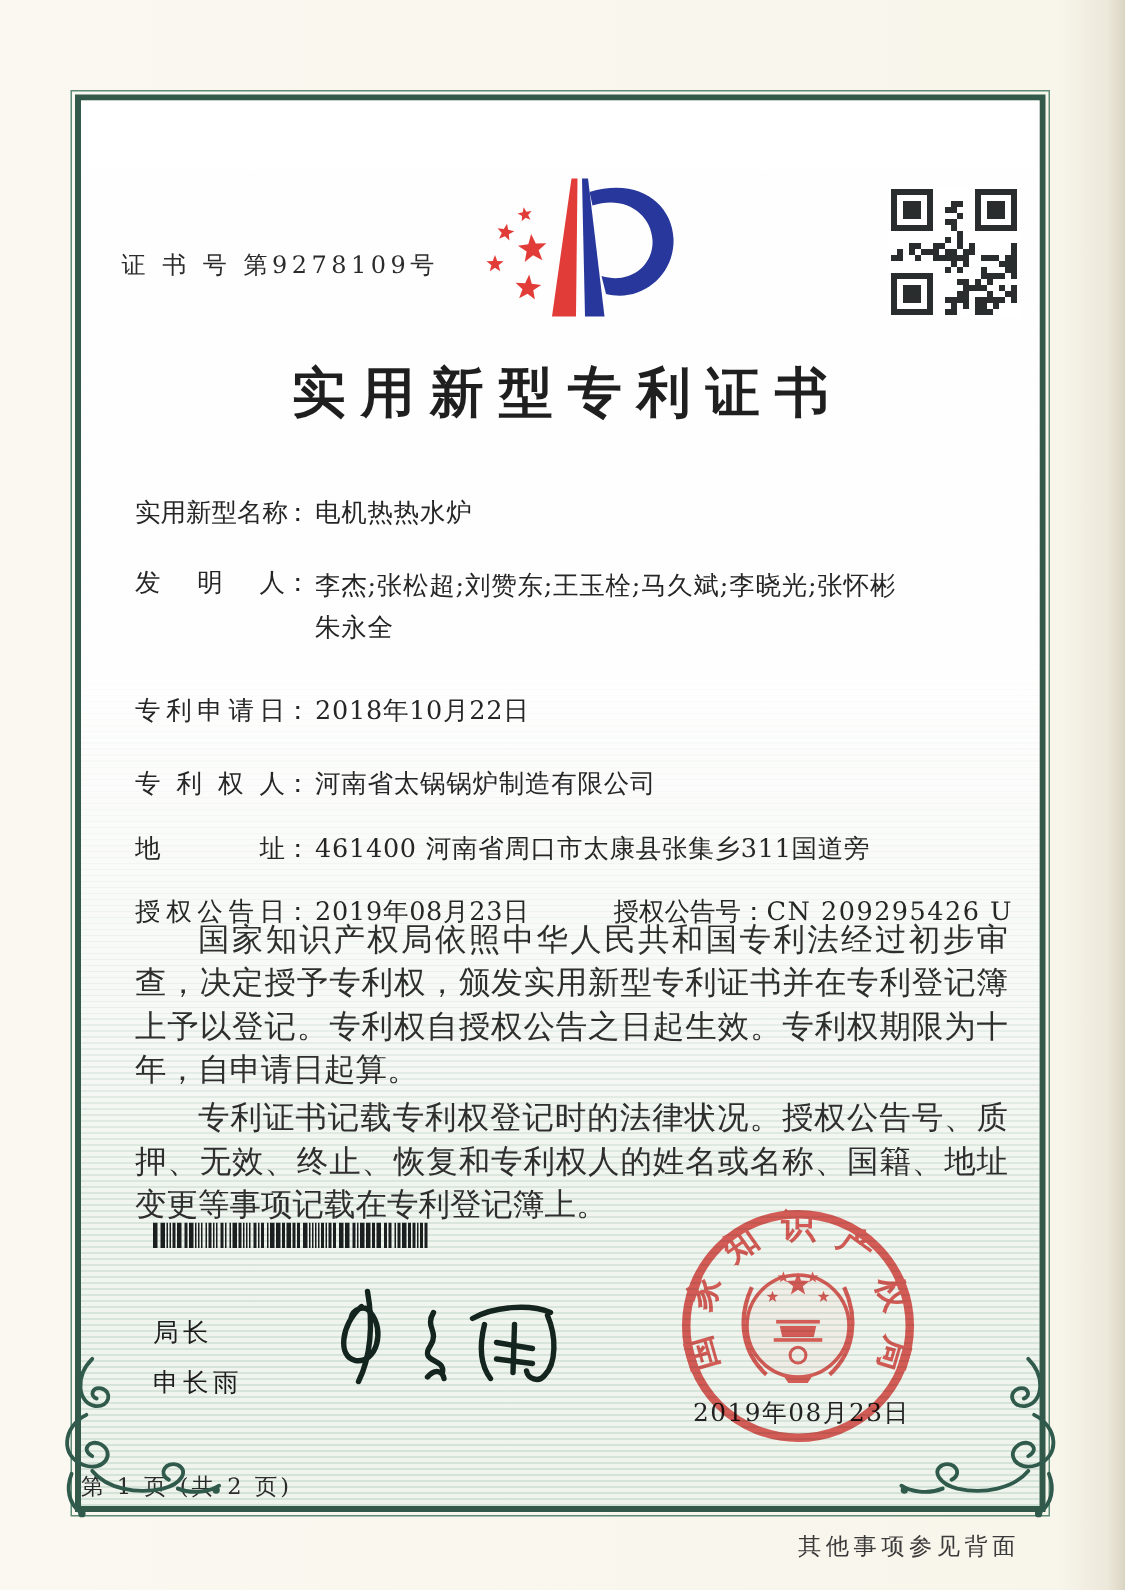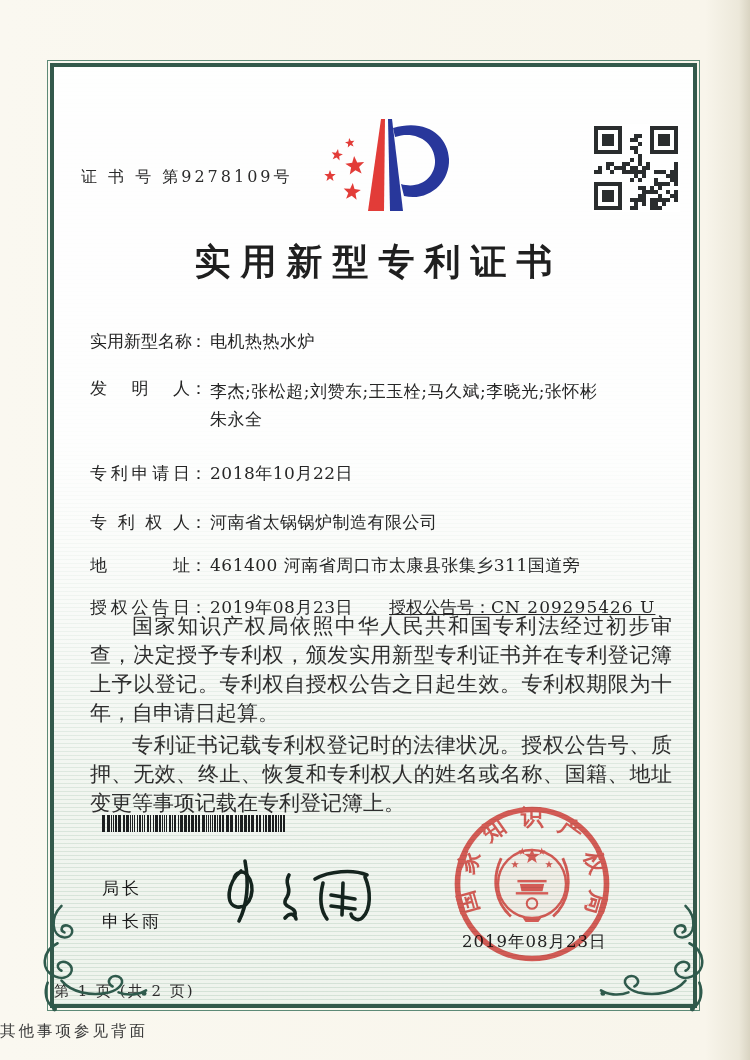--- a/index.html
+++ b/index.html
@@ -29,32 +29,32 @@
   .qr{left:538px;top:57px;width:88px;height:88px;background:#fff;}
   .doc-title{
     left:0;top:171px;width:100%;text-align:center;
     font-size:36px;font-weight:bold;letter-spacing:10px;color:#1f1f1f;text-indent:10px;
   }
   .frow{left:36px;right:18px;font-size:17px;color:#262626;white-space:nowrap;}
   .flabel{display:inline-block;width:100px;text-align:justify;text-align-last:justify;vertical-align:top;}
   .fcolon{vertical-align:top;}
   .fvalue{display:inline-block;vertical-align:top;margin-left:3px;letter-spacing:0.5px;}
   .fvalue .vline{display:block;line-height:28px;}
-  .pair2{margin-left:36px;text-decoration:underline;}
+  .pair2{margin-left:56px;}
   .paras{left:36px;top:545px;width:582px;font-size:21px;line-height:29px;color:#2e2e2e;}
   .paras p{margin:0 0 3px 0;text-indent:2em;text-align:justify;}
   .barcode{left:48px;top:748px;width:185px;height:17px;}
   .officer{left:48px;font-family:"DejaVu Sans","Liberation Sans",sans-serif;
     font-size:17px;letter-spacing:3px;color:#1d1d1d;}
   .officer.t{top:810px;} .officer.n{top:843px;}
   .signature{left:165px;top:786px;width:160px;height:74px;}
   .seal-date{left:408px;top:864px;font-size:16.5px;letter-spacing:1px;color:#222;z-index:1;}
   .seal{left:397px;top:736px;width:162px;height:162px;mix-blend-mode:multiply;z-index:2;}
   .page-info{left:0;right:50px;top:915px;text-align:left;font-size:15px;letter-spacing:2px;color:#2b2b2b;}
-  .back-note{position:absolute;left:0;top:1021px;width:680px;text-align:left;
+  .back-note{position:absolute;left:0;top:1021px;width:680px;text-align:right;
     font-size:15.5px;letter-spacing:3px;color:#3a3a3a;}
   .flourish{bottom:-12px;width:118px;height:118px;}
   .flourish.bl{left:-22px;}
   .flourish.br{right:-22px;transform:scaleX(-1);}
 </style>
 </head>
 <body>
 
 <div class="frame">
 

